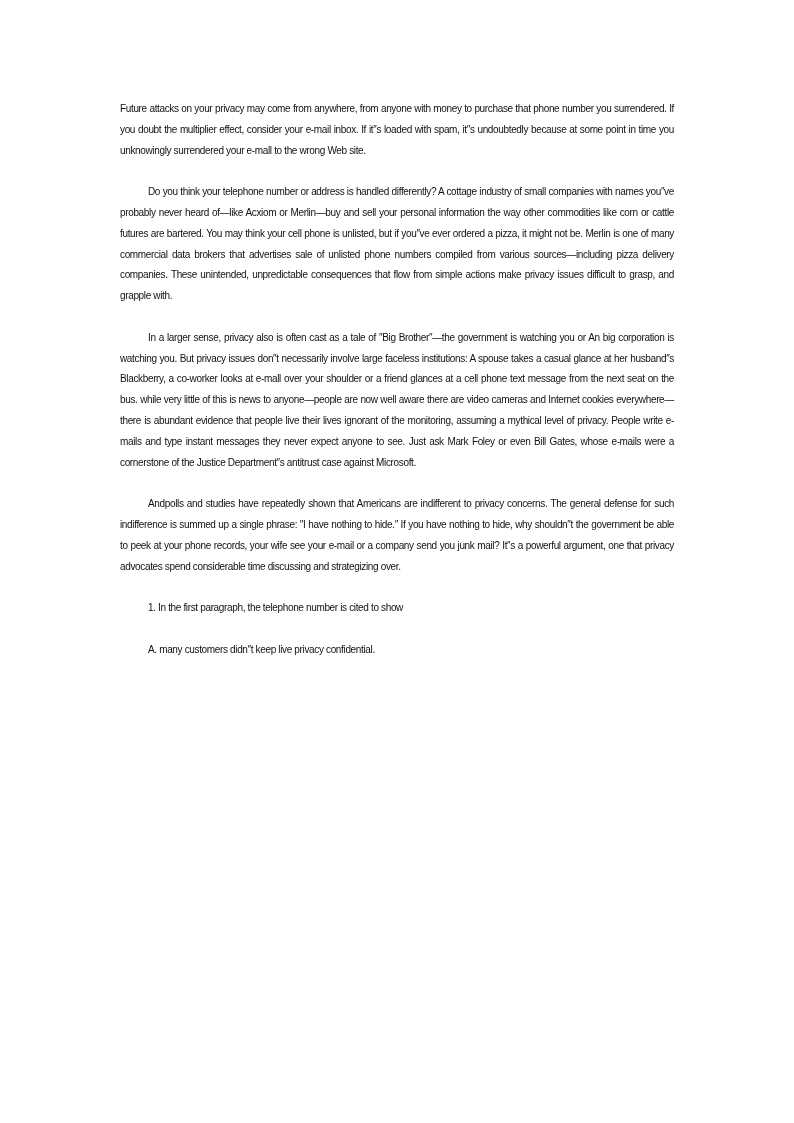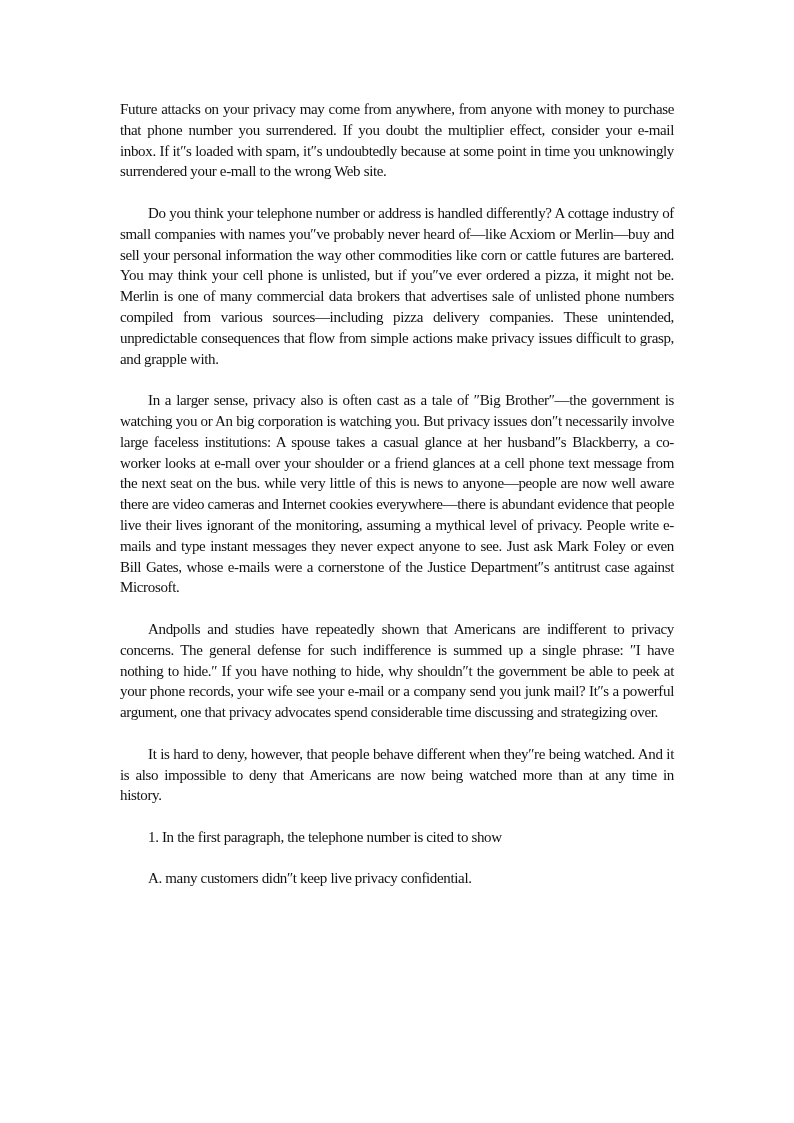--- a/index.html
+++ b/index.html
@@ -1,30 +1,29 @@
 <!DOCTYPE html>
 <html><head>
 <meta charset="utf-8">
 <style>
   html, body { margin: 0; padding: 0; background: #ffffff; }
   body { width: 794px; height: 1123px; position: relative; overflow: hidden; }
   .page {
     position: absolute; left: 120px; top: 99px; width: 554px;
-    font-family: Liberation Serif, serif;
-    font-size: 15px; line-height: 20.8px; color: #111;
+    font-family: Liberation Sans, sans-serif;
+    font-size: 10px; line-height: 20.8px; color: #111;
     letter-spacing: -0.35px;
   }
   .para { margin: 0 0 20.8px 0; text-align: justify; text-align-last: left; }
   .indent { text-indent: 28px; }
   .question, .option { margin: 0 0 20.8px 0; text-indent: 28px; }
 </style>
 </head>
 <body>
 
 <div class="page">
   <p class="para">Future attacks on your privacy may come from anywhere, from anyone with money to purchase that phone number you surrendered. If you doubt the multiplier effect, consider your e-mail inbox. If it″s loaded with spam, it″s undoubtedly because at some point in time you unknowingly surrendered your e-mall to the wrong Web site.</p>
   <p class="para indent">Do you think your telephone number or address is handled differently? A cottage industry of small companies with names you″ve probably never heard of—like Acxiom or Merlin—buy and sell your personal information the way other commodities like corn or cattle futures are bartered. You may think your cell phone is unlisted, but if you″ve ever ordered a pizza, it might not be. Merlin is one of many commercial data brokers that advertises sale of unlisted phone numbers compiled from various sources—including pizza delivery companies. These unintended, unpredictable consequences that flow from simple actions make privacy issues difficult to grasp, and grapple with.</p>
   <p class="para indent">In a larger sense, privacy also is often cast as a tale of ″Big Brother″—the government is watching you or An big corporation is watching you. But privacy issues don″t necessarily involve large faceless institutions: A spouse takes a casual glance at her husband″s Blackberry, a co-worker looks at e-mall over your shoulder or a friend glances at a cell phone text message from the next seat on the bus. while very little of this is news to anyone—people are now well aware there are video cameras and Internet cookies everywhere—there is abundant evidence that people live their lives ignorant of the monitoring, assuming a mythical level of privacy. People write e-mails and type instant messages they never expect anyone to see. Just ask Mark Foley or even Bill Gates, whose e-mails were a cornerstone of the Justice Department″s antitrust case against Microsoft.</p>
   <p class="para indent">Andpolls and studies have repeatedly shown that Americans are indifferent to privacy concerns. The general defense for such indifference is summed up a single phrase: ″I have nothing to hide.″ If you have nothing to hide, why shouldn″t the government be able to peek at your phone records, your wife see your e-mail or a company send you junk mail? It″s a powerful argument, one that privacy advocates spend considerable time discussing and strategizing over.</p>
-  <p class="para indent">It is hard to deny, however, that people behave different when they″re being watched. And it is also impossible to deny that Americans are now being watched more than at any time in history.</p>
   <p class="question">1. In the first paragraph, the telephone number is cited to show</p>
   <p class="option">A. many customers didn″t keep live privacy confidential.</p>
 </div>
 
 </body></html>

